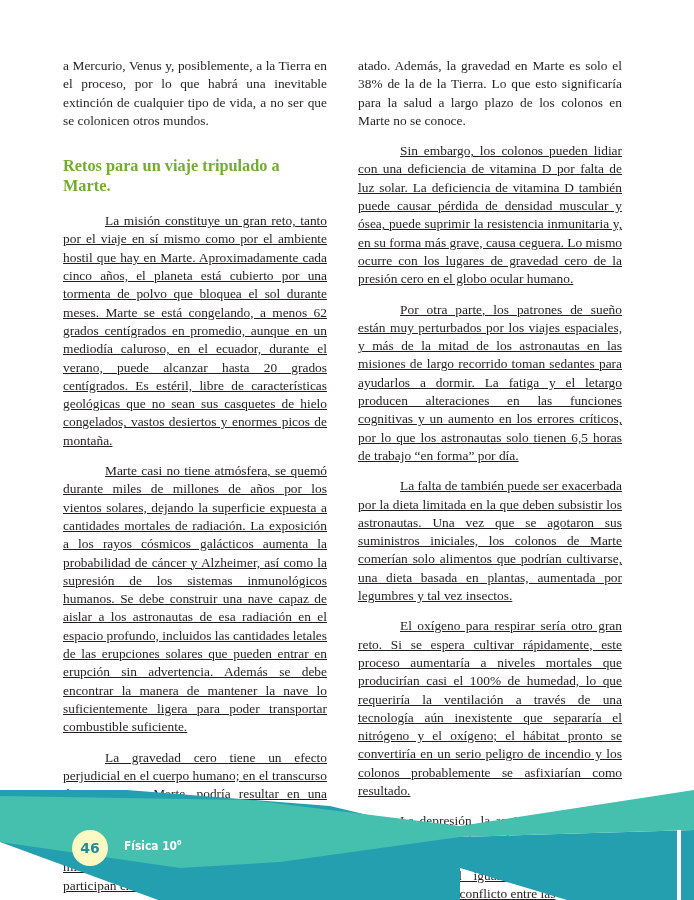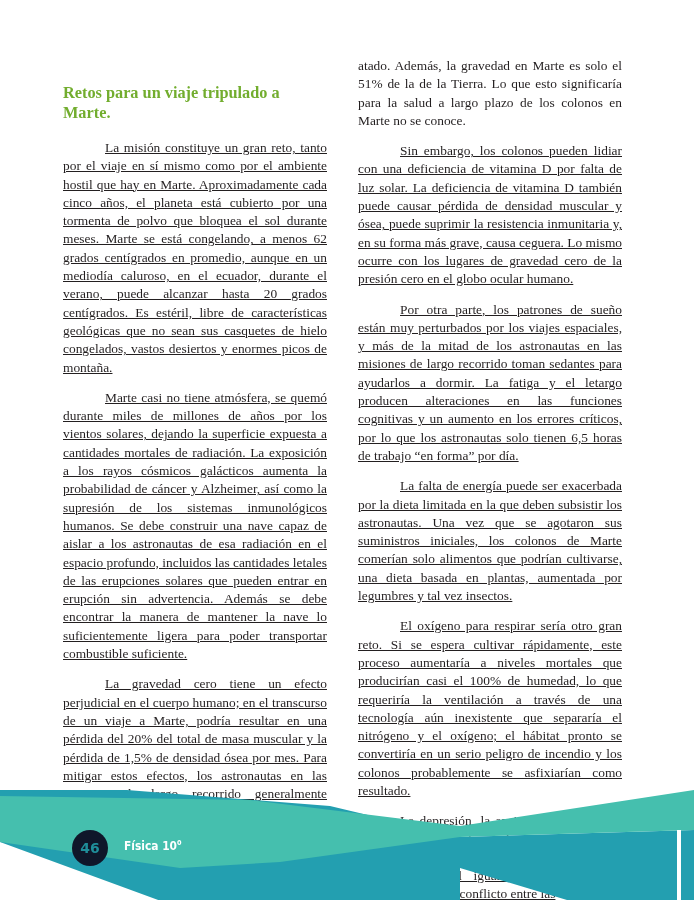--- a/index.html
+++ b/index.html
@@ -6,39 +6,40 @@
   body{width:694px;height:900px;position:relative;overflow:hidden;font-family:"Liberation Serif","DejaVu Serif",serif;color:#231f20;}
   .col{position:absolute;top:57px;width:264px;font-size:13.4px;line-height:18.3px;text-align:justify;hyphens:none;}
   .col.left{left:63px;}
   .col.right{left:358px;}
   .col p{margin:0 0 12px 0;}
   .col p.ind{text-indent:42px;text-decoration:underline;}
   .col p.cont{text-indent:0;}
   h2{margin:26px 0 16px 0;font-size:16.3px;line-height:20px;font-weight:bold;color:#6aa84f;color:#72ad2e;text-align:left;}
   .footer{position:absolute;left:0;top:790px;width:694px;height:110px;}
   .footer svg{position:absolute;left:0;top:0;}
-  .page-num{position:absolute;left:72px;top:830px;width:36px;height:36px;border-radius:50%;background:#0f172a;display:flex;align-items:center;justify-content:center;font-family:"DejaVu Sans","Liberation Sans",sans-serif;font-weight:bold;font-size:14px;color:#1f8e9a;}
+  .page-num{position:absolute;left:72px;top:830px;width:36px;height:36px;border-radius:50%;background:#fef9c3;display:flex;align-items:center;justify-content:center;font-family:"DejaVu Sans","Liberation Sans",sans-serif;font-weight:bold;font-size:14px;color:#1f8e9a;}
   .book-title{position:absolute;left:124px;top:838px;font-family:"DejaVu Sans","Liberation Sans",sans-serif;font-weight:bold;font-size:13px;color:#ffffff;letter-spacing:0px;transform:scaleX(0.82);transform-origin:left center;}
   .book-title sup{font-size:8px;}
 </style>
 </head>
 <body>
 
 <div class="col left">
+  <p class="cont">a Mercurio, Venus y, posiblemente, a la Tierra en el proceso, por lo que habrá una inevitable extinción de cualquier tipo de vida, a no ser que se colonicen otros mundos.</p>
   <h2>Retos para un viaje tripulado a Marte.</h2>
   <p class="ind">La misión constituye un gran reto, tanto por el viaje en sí mismo como por el ambiente hostil que hay en Marte. Aproximadamente cada cinco años, el planeta está cubierto por una tormenta de polvo que bloquea el sol durante meses. Marte se está congelando, a menos 62 grados centígrados en promedio, aunque en un mediodía caluroso, en el ecuador, durante el verano, puede alcanzar hasta 20 grados centígrados. Es estéril, libre de características geológicas que no sean sus casquetes de hielo congelados, vastos desiertos y enormes picos de montaña.</p>
   <p class="ind">Marte casi no tiene atmósfera, se quemó durante miles de millones de años por los vientos solares, dejando la superficie expuesta a cantidades mortales de radiación. La exposición a los rayos cósmicos galácticos aumenta la probabilidad de cáncer y Alzheimer, así como la supresión de los sistemas inmunológicos humanos. Se debe construir una nave capaz de aislar a los astronautas de esa radiación en el espacio profundo, incluidos las cantidades letales de las erupciones solares que pueden entrar en erupción sin advertencia. Además se debe encontrar la manera de mantener la nave lo suficientemente ligera para poder transportar combustible suficiente.</p>
   <p class="ind">La gravedad cero tiene un efecto perjudicial en el cuerpo humano; en el transcurso de un viaje a Marte, podría resultar en una pérdida del 20% del total de masa muscular y la pérdida de 1,5% de densidad ósea por mes. Para mitigar estos efectos, los astronautas en las misiones de largo recorrido generalmente participan en regímenes de ejercicio riguroso y</p>
 </div>
 
 <div class="col right">
-  <p class="cont">atado. Además, la gravedad en Marte es solo el 51% de la de la Tierra. Lo que esto significaría para la salud a largo plazo de los colonos en Marte no se conoce.</p>
+  <p class="cont">atado. Además, la gravedad en Marte es solo el 38% de la de la Tierra. Lo que esto significaría para la salud a largo plazo de los colonos en Marte no se conoce.</p>
   <p class="ind">Sin embargo, los colonos pueden lidiar con una deficiencia de vitamina D por falta de luz solar. La deficiencia de vitamina D también puede causar pérdida de densidad muscular y ósea, puede suprimir la resistencia inmunitaria y, en su forma más grave, causa ceguera. Lo mismo ocurre con los lugares de gravedad cero de la presión cero en el globo ocular humano.</p>
   <p class="ind">Por otra parte, los patrones de sueño están muy perturbados por los viajes espaciales, y más de la mitad de los astronautas en las misiones de largo recorrido toman sedantes para ayudarlos a dormir. La fatiga y el letargo producen alteraciones en las funciones cognitivas y un aumento en los errores críticos, por lo que los astronautas solo tienen 6,5 horas de trabajo “en forma” por día.</p>
-  <p class="ind">La falta de energía puede ser exacerbada por la dieta limitada en la que deben subsistir los astronautas. Una vez que se agotaron sus suministros iniciales, los colonos de Marte comerían solo alimentos que podrían cultivarse, una dieta basada en plantas, aumentada por legumbres y tal vez insectos.</p>
+  <p class="ind">La falta de también puede ser exacerbada por la dieta limitada en la que deben subsistir los astronautas. Una vez que se agotaron sus suministros iniciales, los colonos de Marte comerían solo alimentos que podrían cultivarse, una dieta basada en plantas, aumentada por legumbres y tal vez insectos.</p>
   <p class="ind">El oxígeno para respirar sería otro gran reto. Si se espera cultivar rápidamente, este proceso aumentaría a niveles mortales que producirían casi el 100% de humedad, lo que requeriría la ventilación a través de una tecnología aún inexistente que separaría el nitrógeno y el oxígeno; el hábitat pronto se convertiría en un serio peligro de incendio y los colonos probablemente se asfixiarían como resultado.</p>
   <p class="ind">La depresión, la ansiedad, la apatía, las alucinaciones y el estrés crónico se han reportado en misiones en vivo y simulaciones de entrenamiento. Al igual que las fallas de comunicación y el conflicto entre las</p>
 </div>
 
 <div class="footer">
   <svg width="694" height="110" viewBox="0 0 694 110">
 
     <polygon fill="#239fb0" points="0,52 180,118 460,118 460,78 694,148 694,40 460,47 330,16 0,-10"></polygon>
 
     <polygon fill="#45bfae" points="0,6 0,52 180,78 280,72 460,47 694,40 694,0 460,36 250,10 0,6"></polygon>

